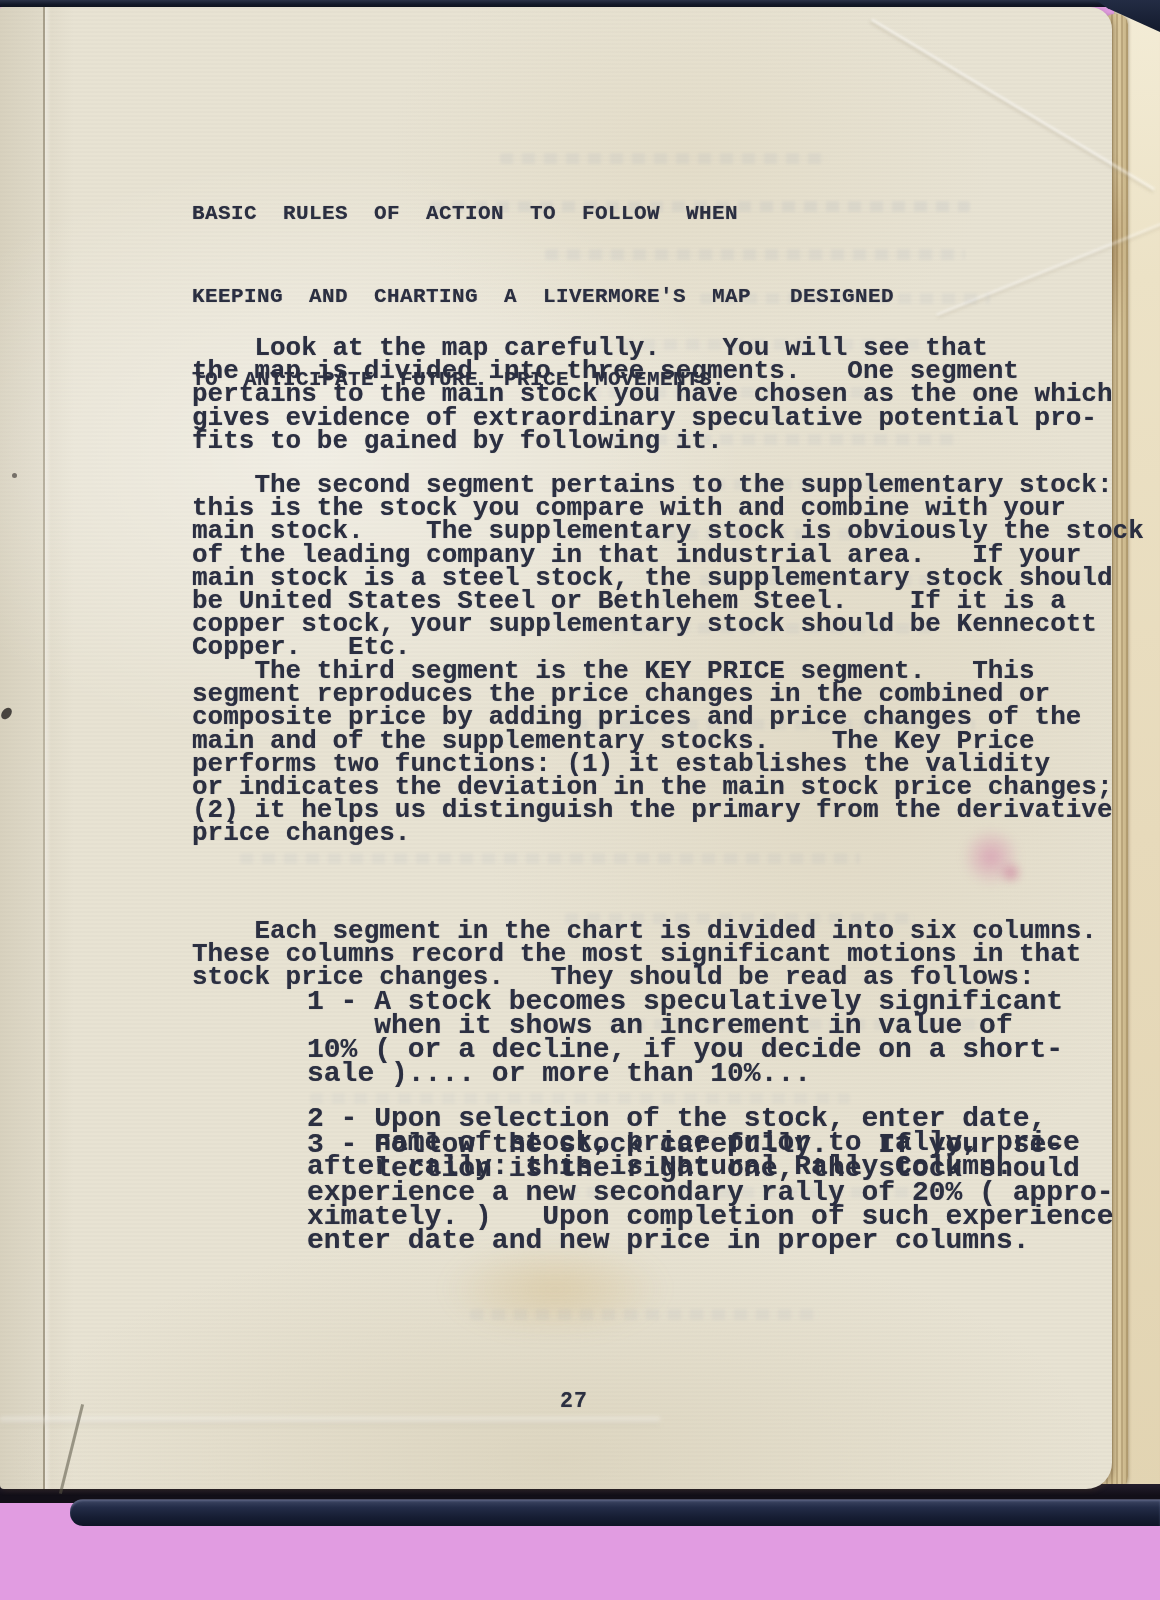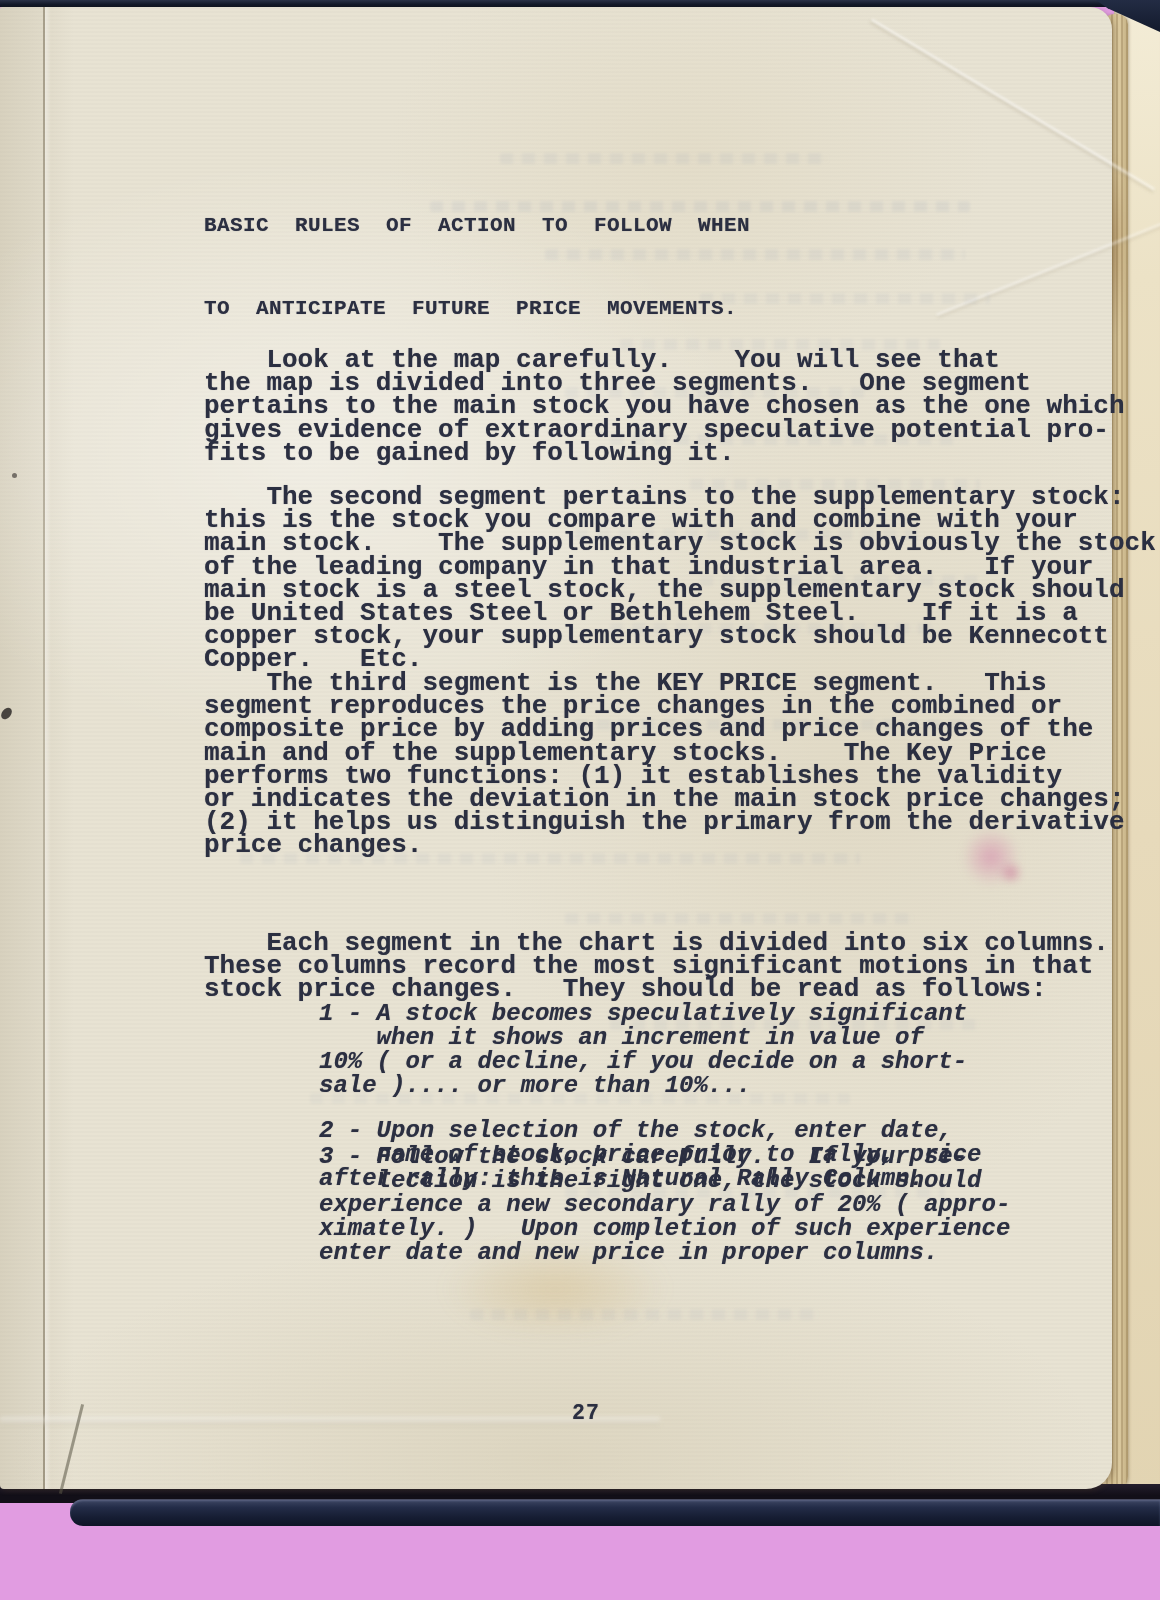--- a/index.html
+++ b/index.html
@@ -96,31 +96,31 @@
     background:repeating-linear-gradient(90deg,rgba(118,134,168,.55) 0 13px,rgba(118,134,168,.06) 13px 22px);}
 
   
   .typewriter{
     position:absolute;
     font-family:"Liberation Mono","DejaVu Sans Mono",monospace;
     font-weight:bold;
     color:#2b2f41;
     text-shadow:0 0 .8px rgba(43,47,65,.55);
     white-space:pre;
-    margin:16px;
+    margin:4px;
     z-index:3;
   }
   .heading-line{font-size:21px;line-height:47px;letter-spacing:.4px;}
   .heading{left:188px;top:143px;}
   .para{font-size:26px;line-height:23.2px;left:188px;}
   .p1{top:326px;}
   .p2{top:463px;}
   .p3{top:649px;}
   .p4{top:909px;font-family:Liberation Mono, monospace;}
-  .rule{font-size:24px;line-height:24px;left:303px;font-style:italic;}
+  .rule{font-size:28px;line-height:24px;left:303px;}
   .r1{top:979px;}
   .r2{top:1096px;}
   .r3{top:1122px;}
   .pagenum{left:556px;top:1378px;font-size:21.5px;letter-spacing:1px;}
 </style>
 </head>
 <body>
 
 <div class="photo">
 
@@ -161,20 +161,21 @@
     <div class="ghost" style="left:575px;top:712px;width:400px;opacity:.13;"></div>
     <div class="ghost" style="left:240px;top:846px;width:620px;opacity:.12;"></div>
     <div class="ghost" style="left:565px;top:906px;width:350px;opacity:.12;"></div>
     <div class="ghost" style="left:610px;top:1012px;width:370px;opacity:.12;"></div>
     <div class="ghost" style="left:310px;top:1086px;width:540px;opacity:.10;"></div>
     <div class="ghost" style="left:565px;top:1180px;width:380px;opacity:.12;"></div>
     <div class="ghost" style="left:470px;top:1302px;width:350px;opacity:.12;"></div>
 
     <div class="typewriter heading">
       <div class="heading-line">BASIC  RULES  OF  ACTION  TO  FOLLOW  WHEN</div>
+      <div class="heading-line">KEEPING  AND  CHARTING  A  LIVERMORE'S  MAP   DESIGNED</div>
       <div class="heading-line">TO  ANTICIPATE  FUTURE  PRICE  MOVEMENTS.</div>
     </div>
 
     <pre class="typewriter para p1">    Look at the map carefully.    You will see that
 the map is divided into three segments.   One segment
 pertains to the main stock you have chosen as the one which
 gives evidence of extraordinary speculative potential pro-
 fits to be gained by following it.</pre>
     <pre class="typewriter para p2">    The second segment pertains to the supplementary stock:
 this is the stock you compare with and combine with your

